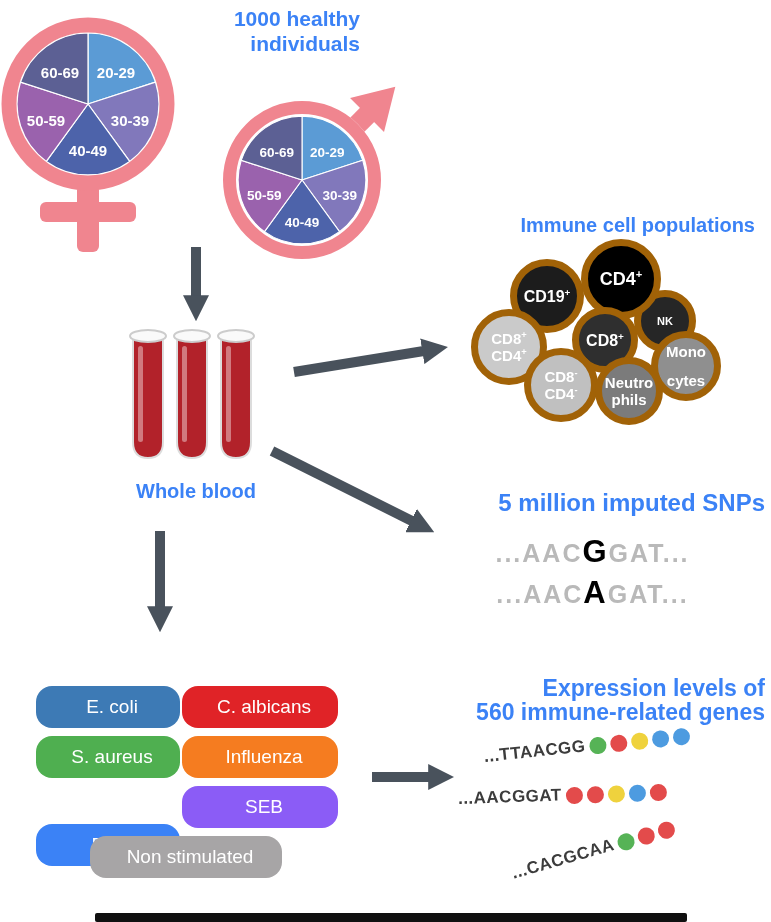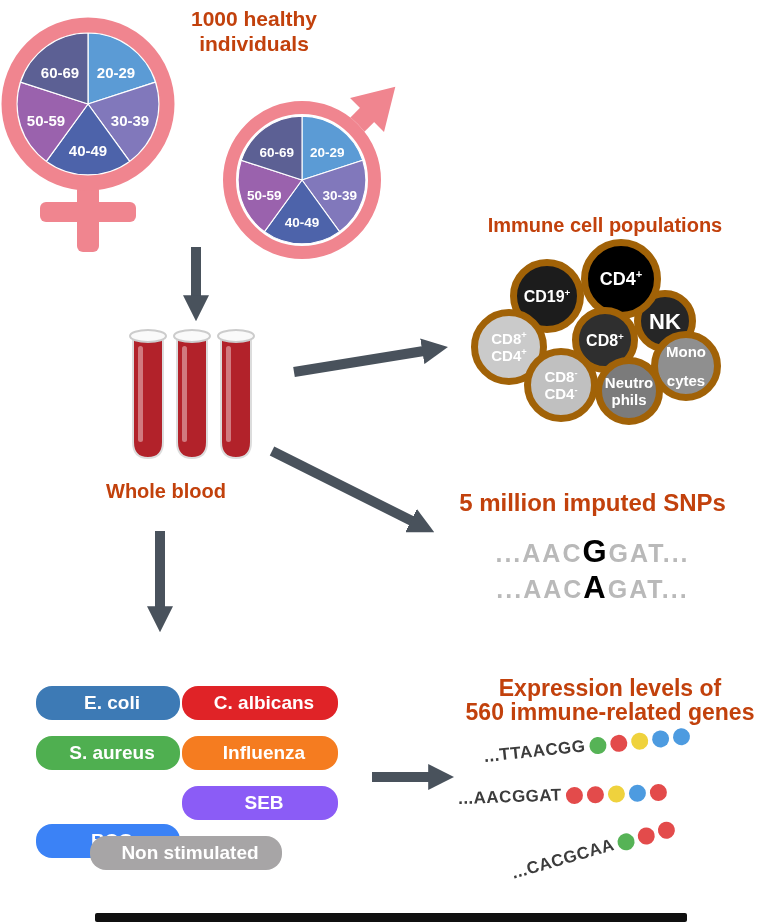--- a/index.html
+++ b/index.html
@@ -1,21 +1,21 @@
 <!DOCTYPE html>
 <html><head>
 <meta charset="utf-8">
 <style>
   html,body { margin:0; padding:0; background:#fff; }
   .canvas {
     position:relative; width:771px; height:922px; background:#ffffff;
     font-family:"Liberation Sans","DejaVu Sans",sans-serif; overflow:hidden;
   }
   .abs { position:absolute; }
-  .heading { font-weight:bold; color:#c2410c; text-align:center; }
+  .heading { font-weight:bold; color:#3b82f6; text-align:right; }
 
   
   .arrow { stroke:#49525c; stroke-width:10; }
   .pie-slice { stroke:#ffffff; stroke-width:1.2; }
   .pie-label { font:bold 15px "Liberation Sans","DejaVu Sans",sans-serif; fill:#ffffff; text-anchor:middle; }
   .pink { fill:#f0858f; }
   .ring { fill:none; stroke:#f0858f; }
 
   
   .cell {
@@ -25,21 +25,21 @@
   }
   .cline { line-height:17px; white-space:nowrap; }
   .cline sup { font-size:0.62em; line-height:0; }
 
   
   .snp-line { font-weight:bold; font-size:25px; letter-spacing:2px; color:#b9b9b9; white-space:nowrap; }
   .snp-variant { color:#000000; font-size:31px; }
 
   
   .pill {
-    position:absolute; height:34px; border-radius:16px; color:#ffffff; font-weight:bold;
+    position:absolute; height:42px; border-radius:16px; color:#ffffff; font-weight:normal;
     font-size:19px; display:flex; align-items:center; justify-content:center; white-space:nowrap;padding-left:8px;
   }
 
   
   .gene-row {
     position:absolute; display:flex; align-items:center; gap:3px; transform-origin:left center;
     font-weight:bold; font-size:17px; color:#3c3c3c; letter-spacing:0.5px; white-space:nowrap;
   }
   .bead { width:17px; height:17px; border-radius:50%; flex:0 0 auto; box-shadow:0 0 0 1.5px #ffffff; margin-left:1px; }
 </style>
@@ -112,21 +112,21 @@
     <div>individuals</div>
   </div>
 
   <div class="abs heading" style="left:76px;top:480px;width:180px;font-size:20px">Whole blood</div>
 
   <div class="abs heading" style="left:455px;top:214px;width:300px;font-size:20px">Immune cell populations</div>
 
   <div class="cell" style="left: 510px; top: 259px; width: 74px; height: 74px; font-size: 16px; background-color: rgb(28, 28, 28);">
     <div class="cline"><span>CD19</span><sup>+</sup></div>
   </div>
-  <div class="cell" style="left: 634px; top: 290px; width: 62px; height: 62px; font-size: 22px; background-color: rgb(38, 38, 38);">
+  <div class="cell" style="left: 634px; top: 290px; width: 62px; height: 62px; font-size: 11px; background-color: rgb(38, 38, 38);">
     <div class="cline"><span>NK</span><sup></sup></div>
   </div>
   <div class="cell" style="left: 581px; top: 239px; width: 80px; height: 80px; font-size: 18px; background-color: rgb(0, 0, 0);">
     <div class="cline"><span>CD4</span><sup>+</sup></div>
   </div>
   <div class="cell" style="left: 471px; top: 309px; width: 76px; height: 76px; font-size: 15px; background-color: rgb(202, 202, 202);">
     <div class="cline"><span>CD8</span><sup>+</sup></div>
     <div class="cline"><span>CD4</span><sup>+</sup></div>
   </div>
   <div class="cell" style="left: 651px; top: 331px; width: 70px; height: 70px; font-size: 15px; background-color: rgb(143, 143, 143); gap: 12px;">
@@ -143,21 +143,21 @@
   <div class="cell" style="left: 595px; top: 357px; width: 68px; height: 68px; font-size: 15px; background-color: rgb(123, 123, 123);">
     <div class="cline"><span>Neutro</span><sup></sup></div>
     <div class="cline"><span>phils</span><sup></sup></div>
   </div>
 
   <div class="abs" style="left:420px;top:489px;width:345px;text-align:center">
     <div class="heading" style="font-size:24px">5 million imputed SNPs</div>
     <div class="snp-line" style="margin-top:17px">
       <span>...AAC</span><span class="snp-variant">G</span><span>GAT...</span>
     </div>
-    <div class="snp-line" style="">
+    <div class="snp-line" style="margin-top:5px">
       <span>...AAC</span><span class="snp-variant">A</span><span>GAT...</span>
     </div>
   </div>
 
   <div class="pill" style="left: 36px; top: 686px; width: 136px; background-color: rgb(61, 122, 181);">E. coli</div>
   <div class="pill" style="left: 182px; top: 686px; width: 148px; background-color: rgb(224, 35, 39);">C. albicans</div>
   <div class="pill" style="left: 36px; top: 736px; width: 136px; background-color: rgb(79, 175, 80);">S. aureus</div>
   <div class="pill" style="left: 182px; top: 736px; width: 148px; background-color: rgb(245, 124, 32);">Influenza</div>
   <div class="pill" style="left: 36px; top: 824px; width: 136px; background-color: #3b82f6;">BCG</div>
   <div class="pill" style="left: 182px; top: 786px; width: 148px; background-color: #8b5cf6;">SEB</div>

